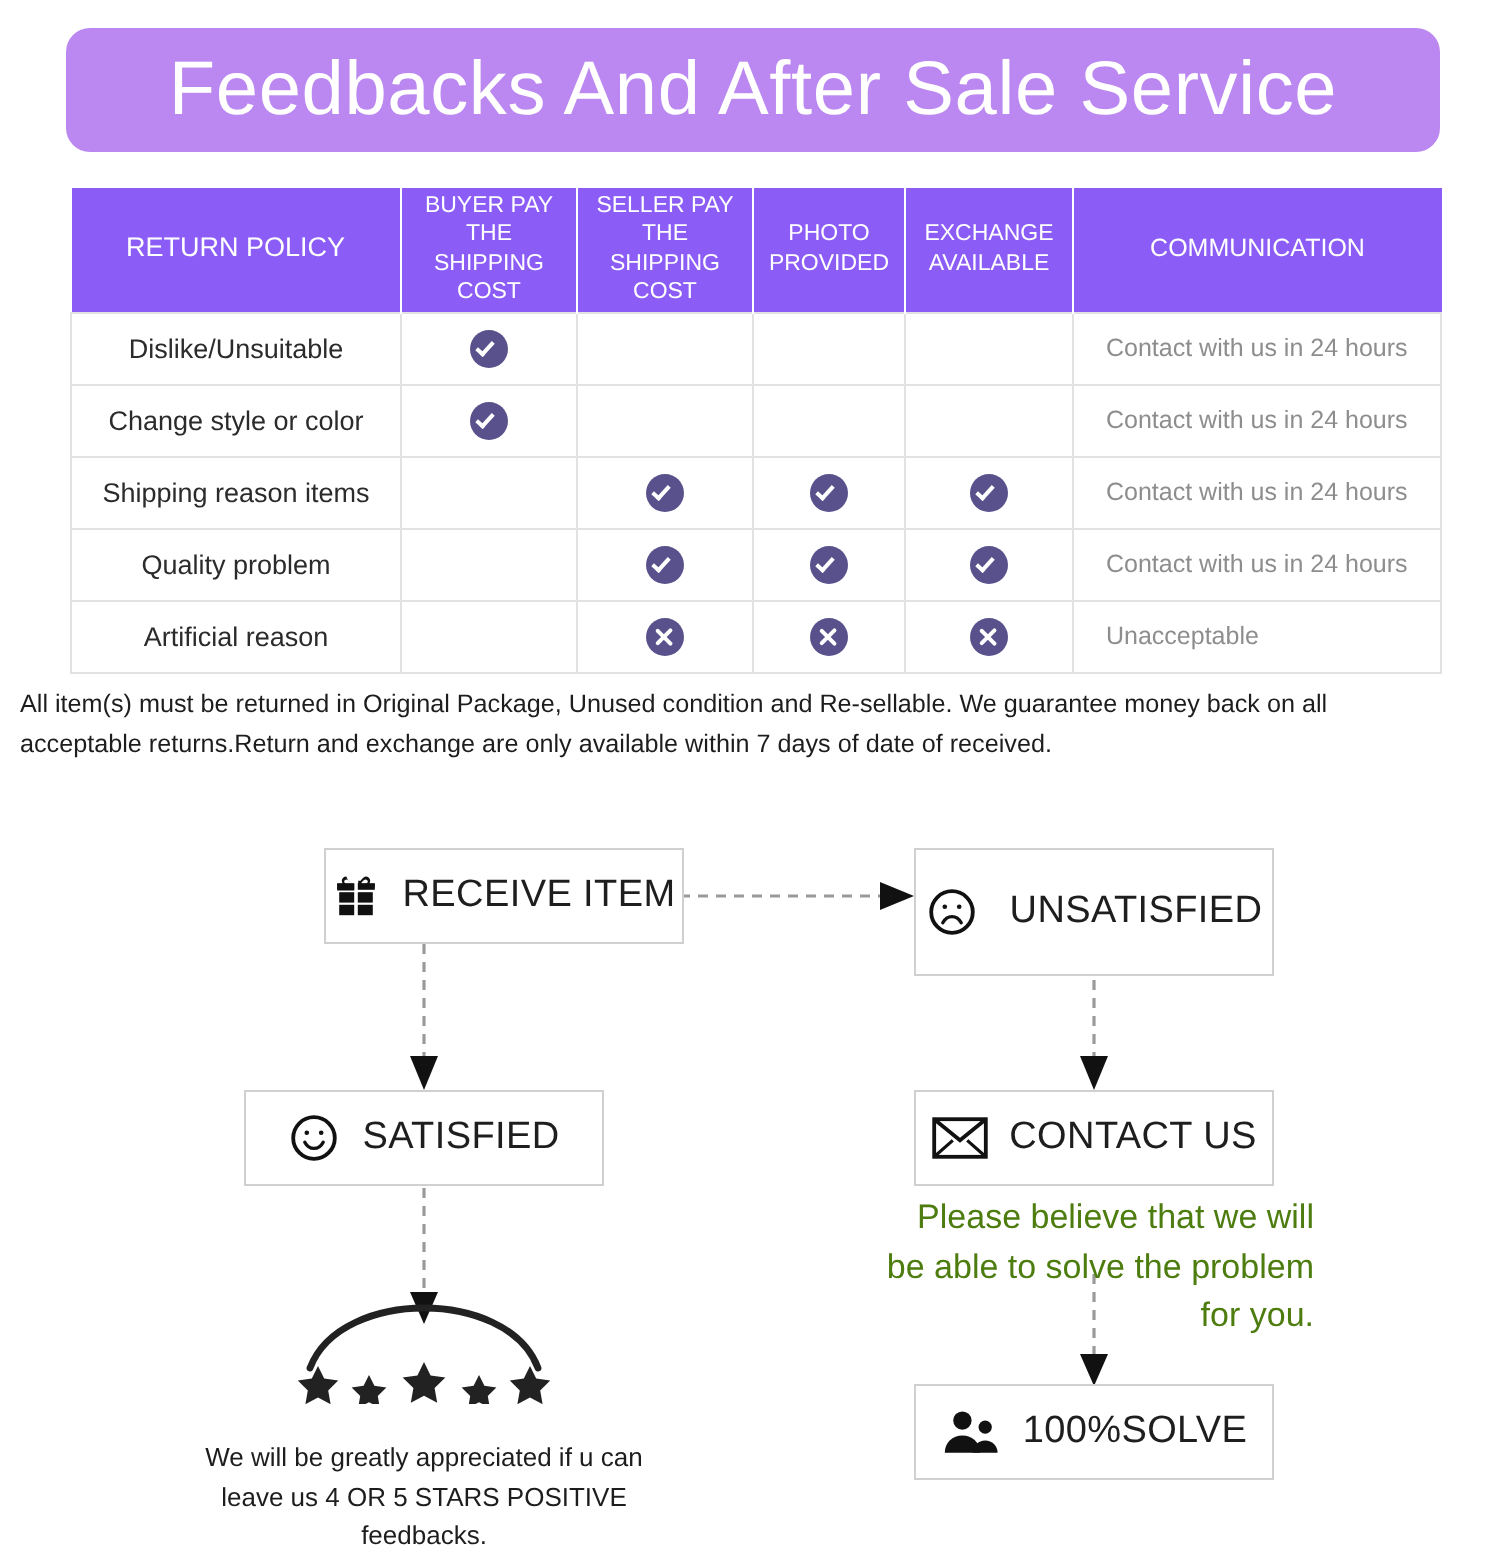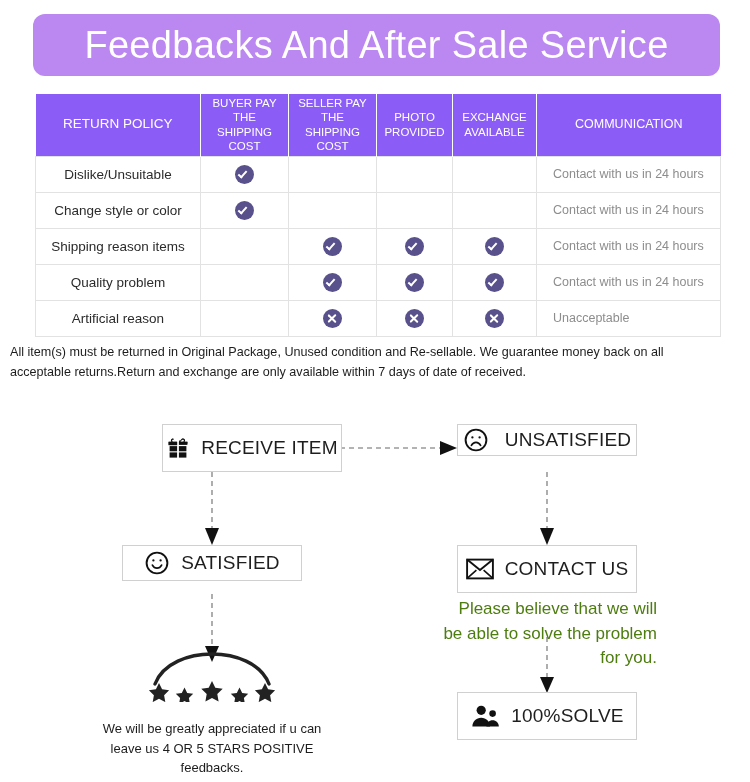--- a/index.html
+++ b/index.html
@@ -144,22 +144,22 @@
     gap: 11px;
   }
   .flow-label {
     font-size: 19px;
     color: #1e1e1e;
     letter-spacing: 0.2px;
     white-space: nowrap;
   }
 
   #box-receive   { left: 122px; top: 424px; width: 180px; height: 48px; margin-left: 40px; }
-  #box-unsat     { left: 457px; top: 424px; width: 180px; height: 32px; gap: 16px; }
-  #box-satisfied { left: 122px; top: 545px; width: 180px; height: 36px; }
+  #box-unsat     { left: 457px; top: 424px; width: 180px; height: 64px; gap: 16px; }
+  #box-satisfied { left: 122px; top: 545px; width: 180px; height: 48px; }
   #box-contact   { left: 457px; top: 545px; width: 180px; height: 48px; }
   #box-solve     { left: 457px; top: 692px; width: 180px; height: 48px; }
 
   .icon-svg { display: block; }
 
   
   .conn { position: absolute; }
 
   .contact-note {
     position: absolute;

